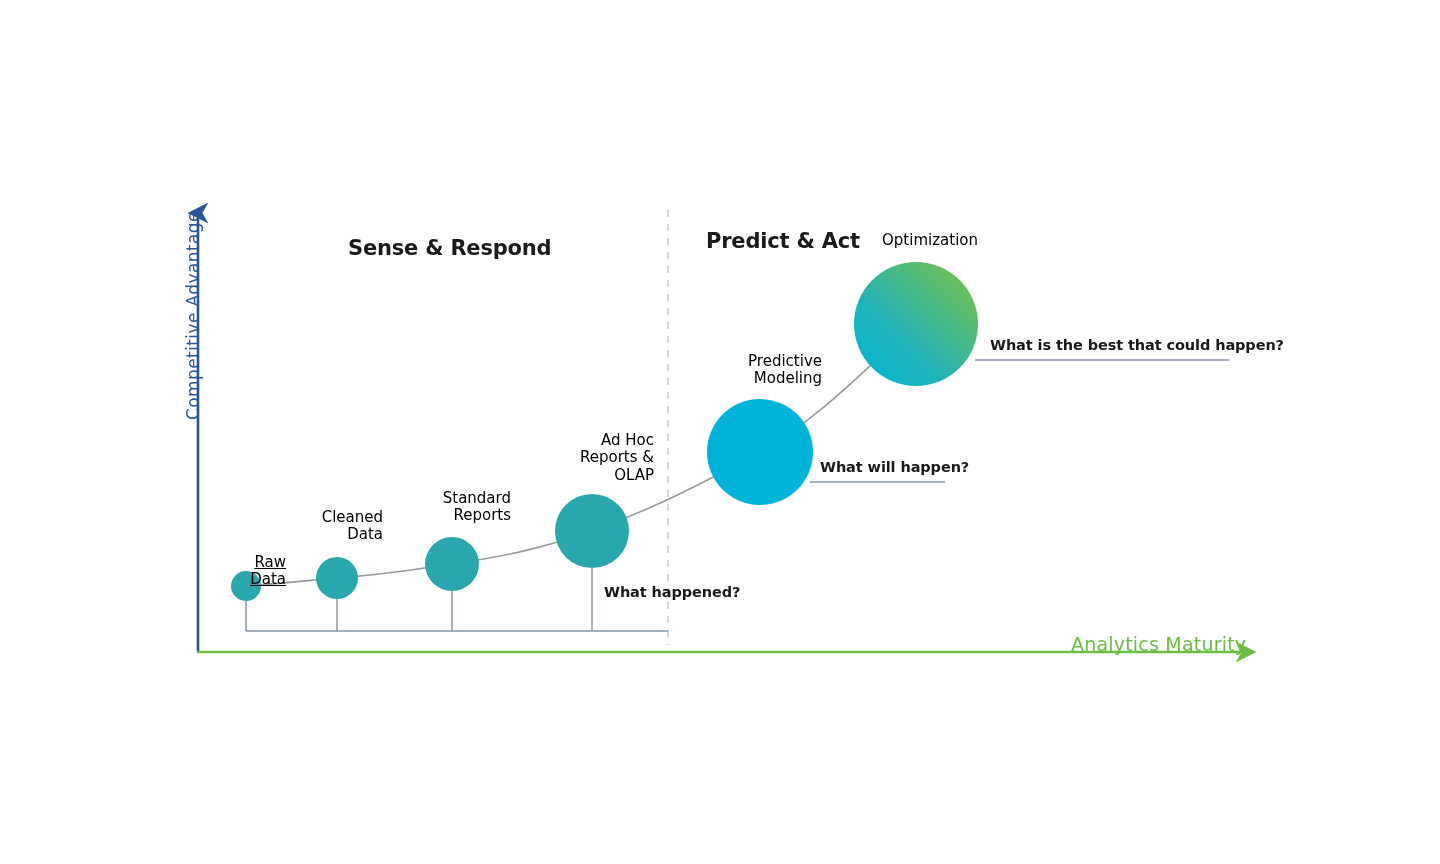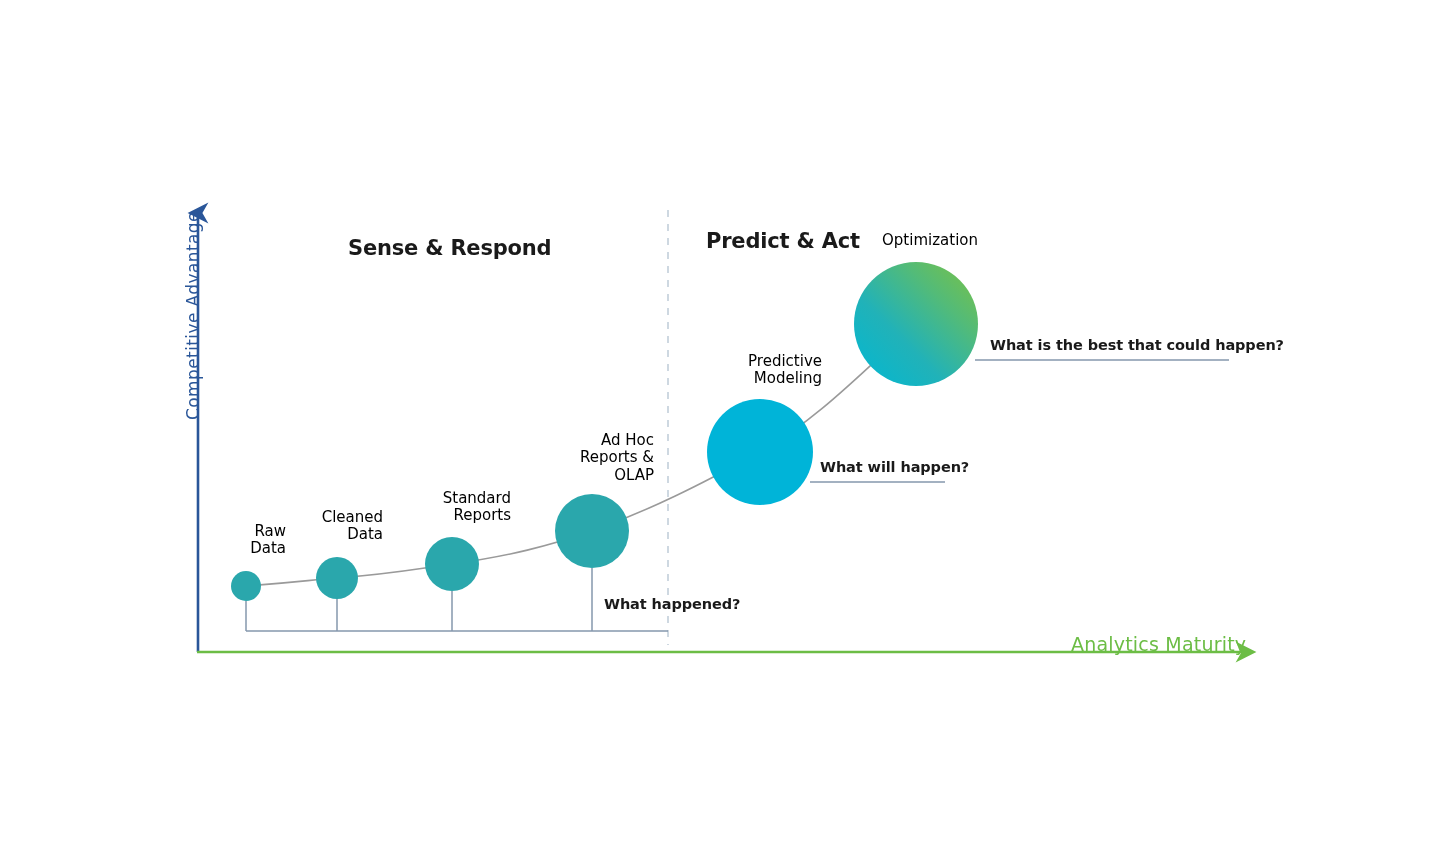--- a/index.html
+++ b/index.html
@@ -126,30 +126,30 @@
     <circle cx="916" cy="324" r="62" fill="url(#optGrad)"></circle>
   </svg>
 
   <div class="lbl axis-y-label" style="left: 184px; top: 420px;">Competitive  Advantage</div>
 
   <div class="lbl axis-x-label" style="left: 1071px; top: 618px;">Analytics Maturity</div>
 
   <div class="lbl section-header" style="left: 348px; top: 236px;">Sense &amp; Respond</div>
   <div class="lbl section-header" style="left: 706px; top: 229px;">Predict &amp; Act</div>
 
-  <div class="lbl stage-label" style="left: 206px; top: 523px; width: 80px;">Raw
+  <div class="lbl stage-label" style="left: 206px; top: 554px; width: 80px; text-decoration: underline;">Raw
 Data</div>
   <div class="lbl stage-label" style="left: 291px; top: 509px; width: 92px;">Cleaned
 Data</div>
   <div class="lbl stage-label" style="left: 395px; top: 490px; width: 116px;">Standard
 Reports</div>
   <div class="lbl stage-label" style="left: 532px; top: 432px; width: 122px;">Ad Hoc
 Reports &amp;
 OLAP</div>
   <div class="lbl stage-label" style="left: 700px; top: 353px; width: 122px;">Predictive
 Modeling</div>
   <div class="lbl stage-label" style="left: 856px; top: 232px; width: 122px;">Optimization</div>
 
-  <div class="lbl question-label" style="left: 604px; top: 596px;">What happened?</div>
+  <div class="lbl question-label" style="left: 604px; top: 584px;">What happened?</div>
   <div class="lbl question-label" style="left: 820px; top: 459px;">What will happen?</div>
   <div class="lbl question-label" style="left: 990px; top: 337px;">What is the best that could happen?</div>
 
 </div>
 
 </body></html>

